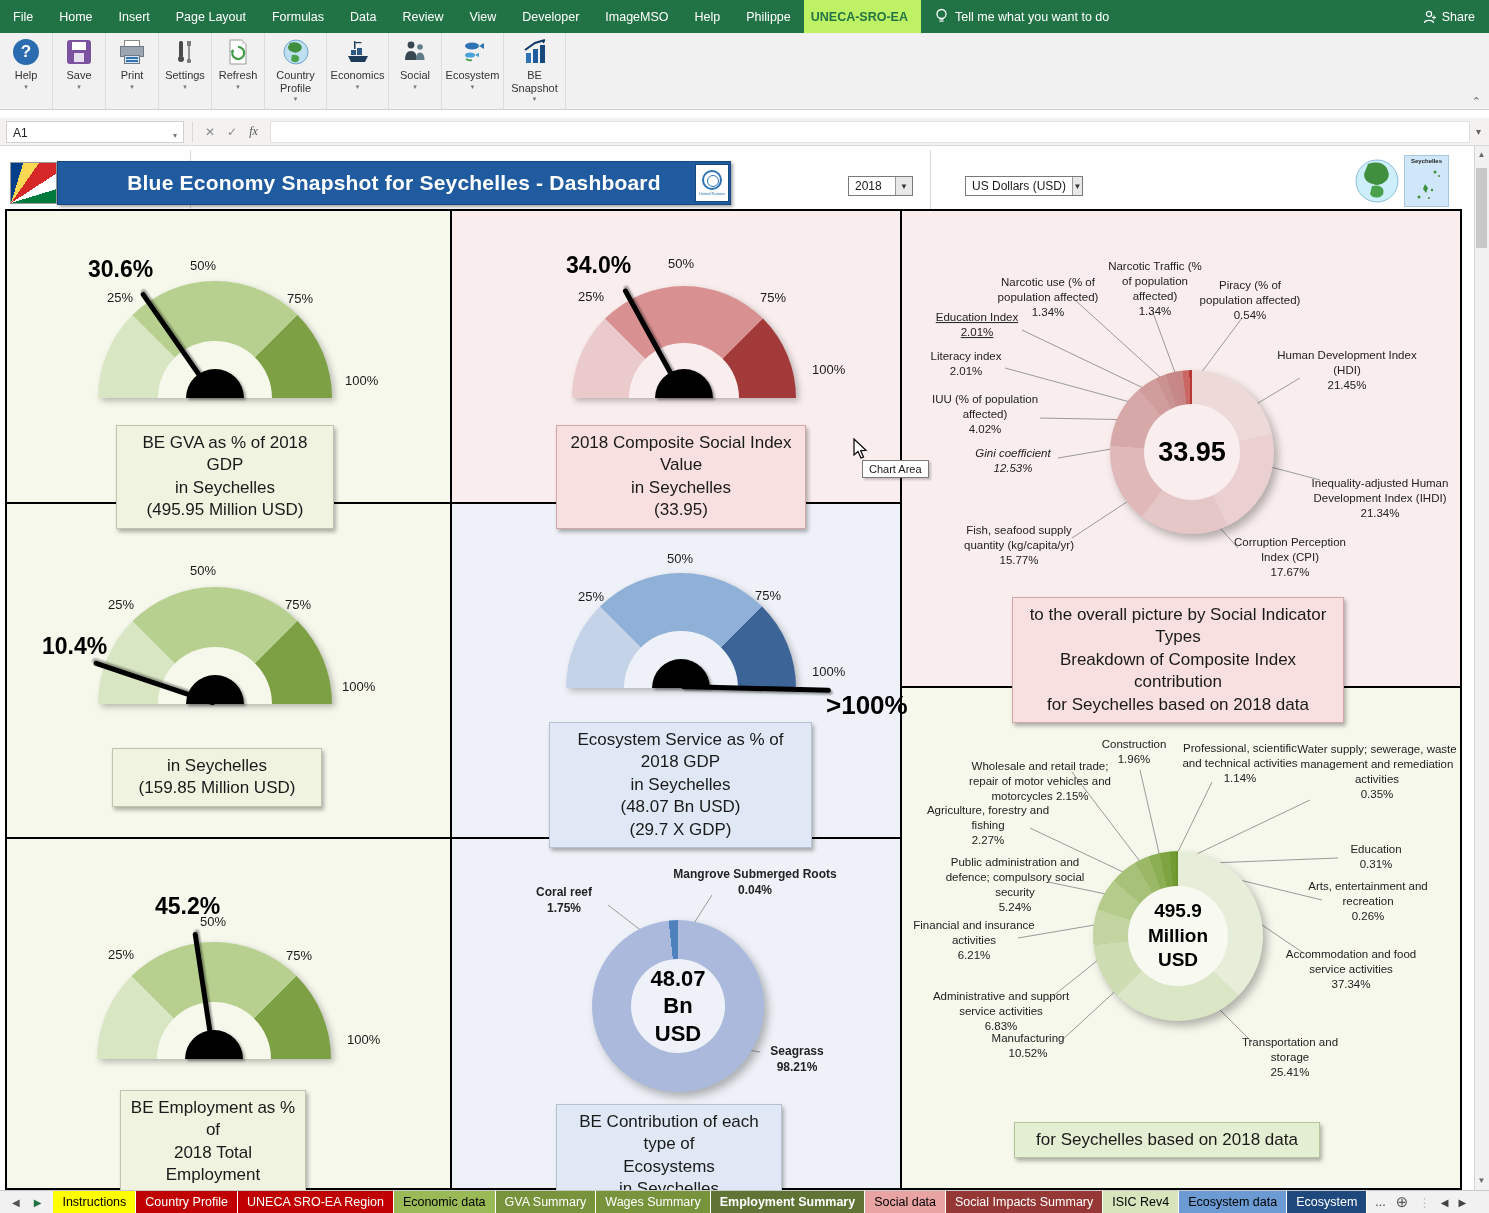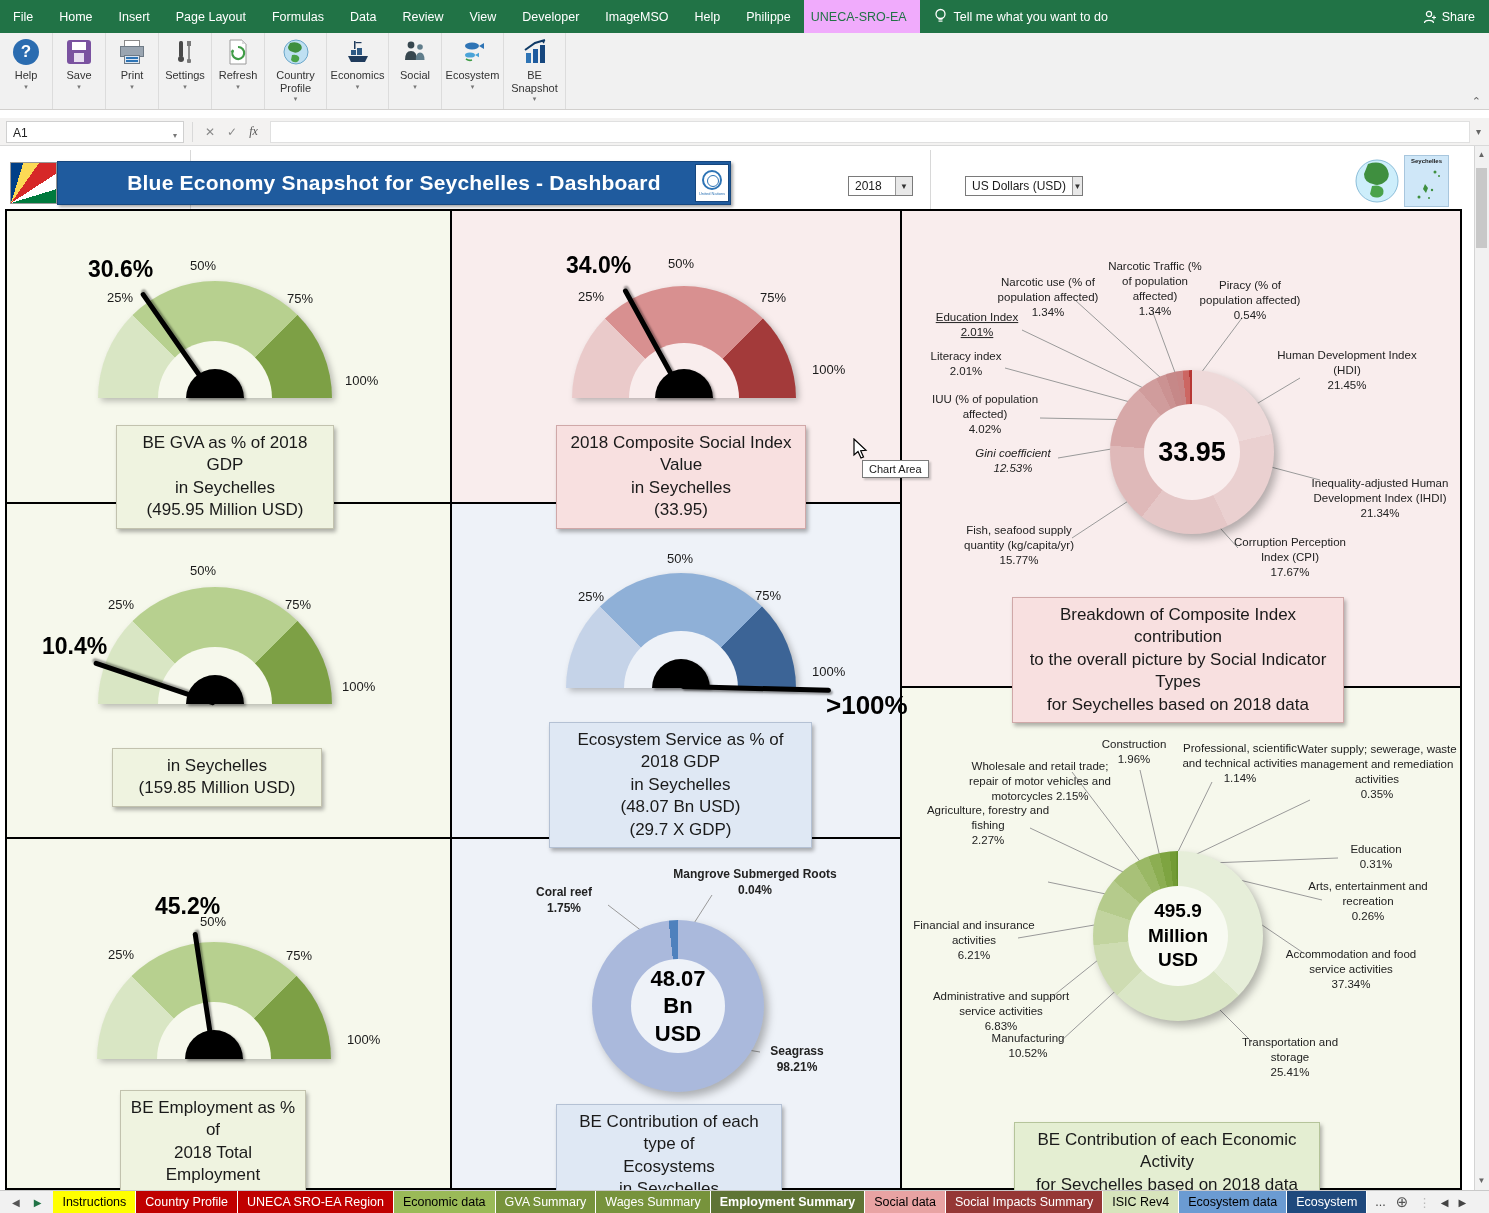--- a/index.html
+++ b/index.html
@@ -3,21 +3,21 @@
 <meta charset="utf-8">
 <style>
   html,body{margin:0;padding:0;background:#fff;}
   *{box-sizing:border-box;}
   body{font-family:"Liberation Sans","DejaVu Sans",sans-serif;color:#1a1a1a;}
   #root{position:relative;width:1489px;height:1213px;background:#fff;overflow:hidden;}
   .abs{position:absolute;}
   
   .tabbar{left:0;top:0;width:1489px;height:33px;background:#217346;display:flex;align-items:stretch;}
   .rtab{color:#fff;font-size:12.5px;padding:0 13px;display:flex;align-items:center;cursor:default;}
-  .rtab.active{background:#f0abfc;color:#217346;font-weight:normal;padding-left:7px;}
+  .rtab.active{background:#bef264;color:#217346;font-weight:bold;padding-left:7px;}
   .tellme{color:#fff;font-size:12.5px;display:flex;align-items:center;gap:7px;margin-left:14px;}
   .share{position:absolute;right:14px;top:0;height:33px;color:#fff;font-size:12.5px;display:flex;align-items:center;gap:5px;}
   .ribbon{left:0;top:33px;width:1489px;height:77px;background:#f1f1f1;border-bottom:1px solid #d2d0ce;display:flex;}
   .rbtn{width:53px;border-right:1px solid #dcdcdc;display:flex;flex-direction:column;align-items:center;padding-top:4px;}
   .rbtn.wide{width:62px;}
   .rbtn .lbl{font-size:11px;color:#333;margin-top:2px;text-align:center;line-height:1.15;}
   .rbtn .car{font-size:7px;color:#777;margin-top:1px;}
   .icon28{width:30px;height:30px;display:flex;align-items:center;justify-content:center;}
   .collapse{right:8px;top:95px;color:#666;font-size:11px;}
   
@@ -437,22 +437,22 @@
   <div class="dlabel" style="left:1250px;top:300px;width:112px;"><span>Piracy (% of population affected)</span><br><span>0.54%</span></div>
   <div class="dlabel" style="left:977px;top:325px;width:120px;text-decoration:underline;"><span>Education Index</span><br><span>2.01%</span></div>
   <div class="dlabel" style="left:966px;top:364px;width:110px;"><span>Literacy index</span><br><span>2.01%</span></div>
   <div class="dlabel" style="left:985px;top:414px;width:132px;"><span>IUU (% of population affected)</span><br><span>4.02%</span></div>
   <div class="dlabel" style="left:1013px;top:461px;width:120px;font-style:italic;"><span>Gini coefficient</span><br><span>12.53%</span></div>
   <div class="dlabel" style="left:1347px;top:370px;width:150px;"><span>Human Development Index (HDI)</span><br><span>21.45%</span></div>
   <div class="dlabel" style="left:1380px;top:498px;width:150px;"><span>Inequality-adjusted Human Development Index (IHDI)</span><br><span>21.34%</span></div>
   <div class="dlabel" style="left:1019px;top:545px;width:135px;"><span>Fish, seafood supply quantity (kg/capita/yr)</span><br><span>15.77%</span></div>
   <div class="dlabel" style="left:1290px;top:557px;width:135px;"><span>Corruption Perception Index (CPI)</span><br><span>17.67%</span></div>
   <div class="cap pink" style="left:1012px;top:597px;width:332px;">
-    <div>Breakdown of Composite Index contribution</div>
-      <div>to the overall picture by Social Indicator Types</div>
+    <div>to the overall picture by Social Indicator Types</div>
+      <div>Breakdown of Composite Index contribution</div>
       <div>for Seychelles based on 2018 data</div>
   </div>
 
   <div class="donut" style="left:592px;top:920px;width:172px;height:172px;background:conic-gradient(#9db0d8 0 0.2deg,#aab9dc 0.2deg 353.7deg,#4f81bd 353.7deg 360deg);">
     <div class="dhole" style="left:39px;top:39px;width:94px;height:94px;background:#eef2f8;font-size:22px;line-height:1.25;">
       <span>48.07</span>
         <span>Bn</span>
         <span>USD</span>
     </div>
   </div>
@@ -470,29 +470,29 @@
       <span>495.9</span>
         <span>Million</span>
         <span>USD</span>
     </div>
   </div>
   <div class="dlabel" style="left:1040px;top:781px;width:152px;"><span>Wholesale and retail trade; repair of motor vehicles and motorcycles</span> <span>2.15%</span></div>
   <div class="dlabel" style="left:1134px;top:752px;width:100px;"><span>Construction</span><br><span>1.96%</span></div>
   <div class="dlabel" style="left:1240px;top:763px;width:130px;"><span>Professional, scientific and technical activities</span><br><span>1.14%</span></div>
   <div class="dlabel" style="left:1377px;top:772px;width:160px;"><span>Water supply; sewerage, waste management and remediation activities</span><br><span>0.35%</span></div>
   <div class="dlabel" style="left:988px;top:825px;width:135px;"><span>Agriculture, forestry and fishing</span><br><span>2.27%</span></div>
+  <div class="dlabel" style="left:1015px;top:885px;width:152px;"><span>Public administration and defence; compulsory social security</span><br><span>5.24%</span></div>
   <div class="dlabel" style="left:974px;top:940px;width:135px;"><span>Financial and insurance activities</span><br><span>6.21%</span></div>
   <div class="dlabel" style="left:1001px;top:1005px;width:140px;margin-top:6px;"><span>Administrative and support service activities</span><br><span>6.83%</span></div>
   <div class="dlabel" style="left:1028px;top:1046px;width:125px;"><span>Manufacturing</span><br><span>10.52%</span></div>
   <div class="dlabel" style="left:1376px;top:857px;width:90px;"><span>Education</span><br><span>0.31%</span></div>
   <div class="dlabel" style="left:1368px;top:901px;width:145px;"><span>Arts, entertainment and recreation</span><br><span>0.26%</span></div>
   <div class="dlabel" style="left:1351px;top:969px;width:160px;"><span>Accommodation and food service activities</span><br><span>37.34%</span></div>
   <div class="dlabel" style="left:1290px;top:1057px;width:130px;"><span>Transportation and storage</span><br><span>25.41%</span></div>
   <div class="cap green2" style="left:1014px;top:1122px;width:306px;">
-    <div>BE Contribution of each Economic Activity</div>
       <div>for Seychelles based on 2018 data</div>
   </div>
 
   <div class="abs vscroll"></div>
   <div class="abs varrow" style="top:150px;">▲</div>
   <div class="abs vthumb"></div>
   <div class="abs varrow" style="top:1176px;">▼</div>
 
   <div class="abs stbar">
     <div class="stnav">

